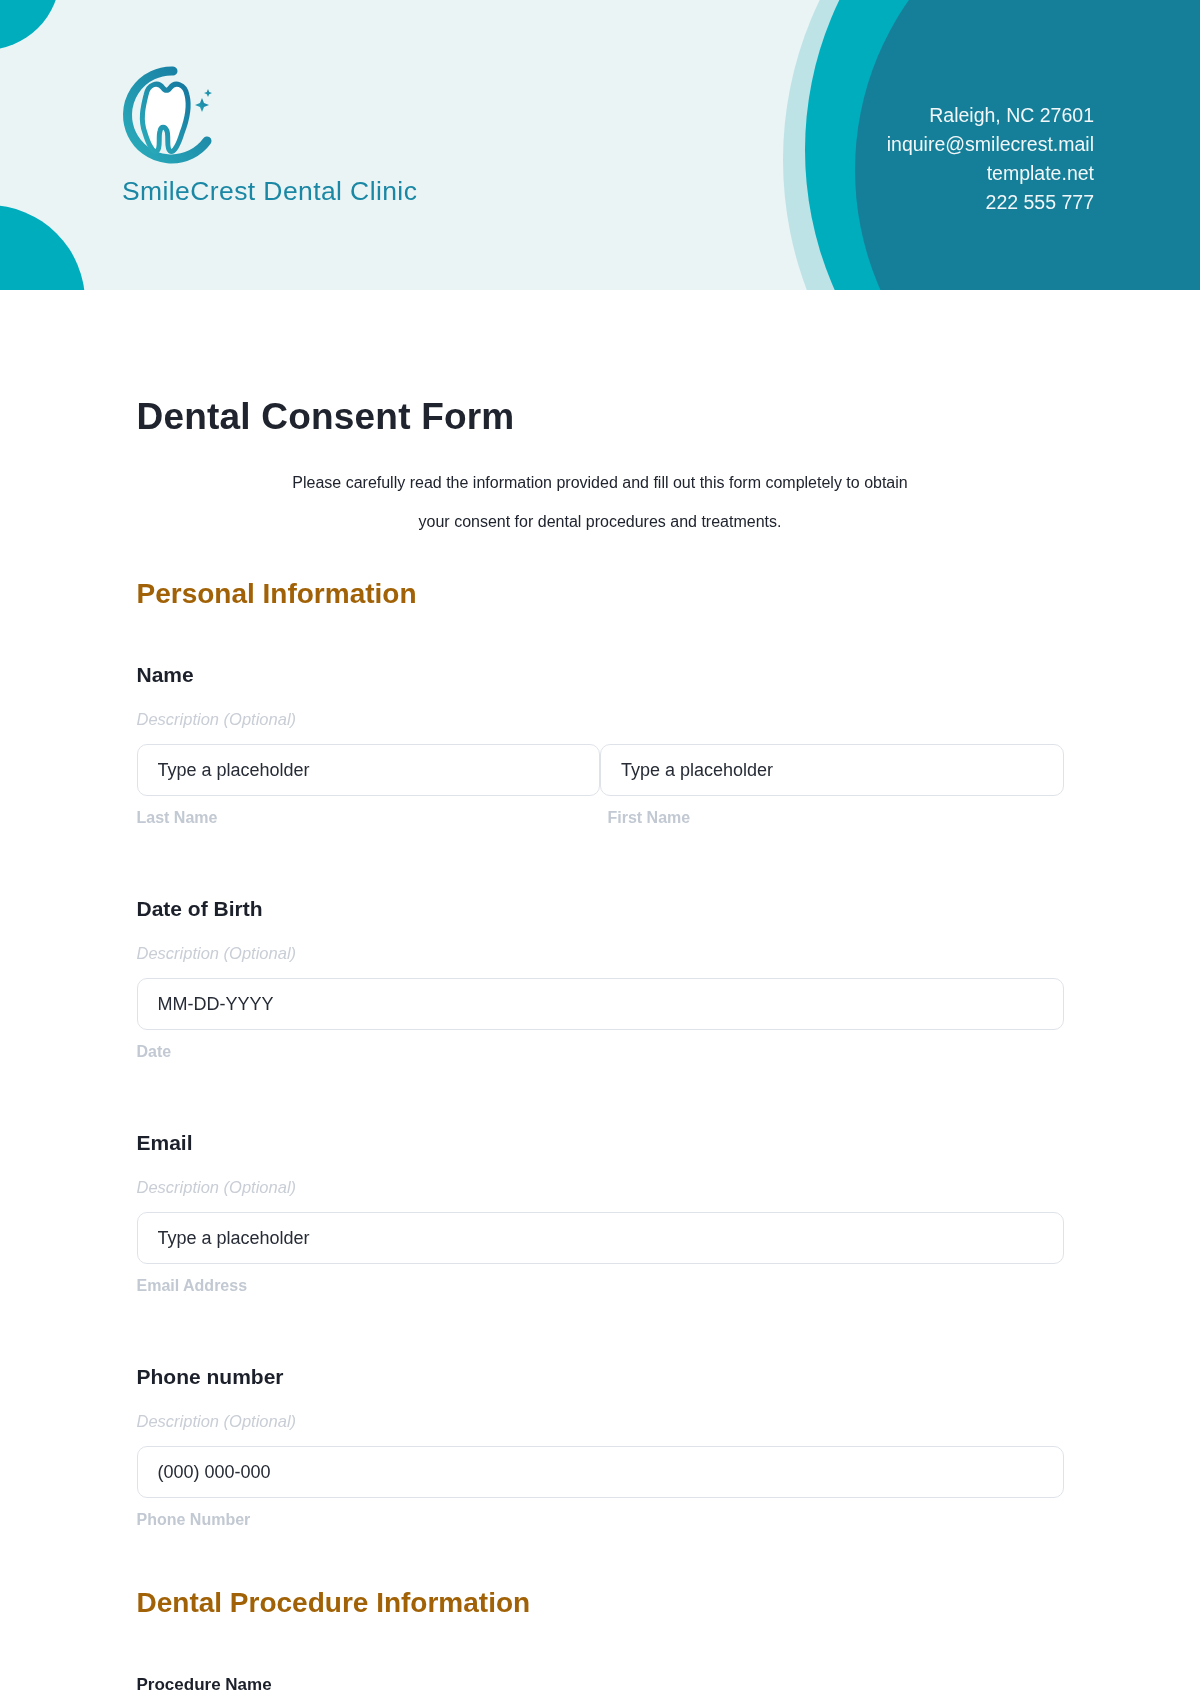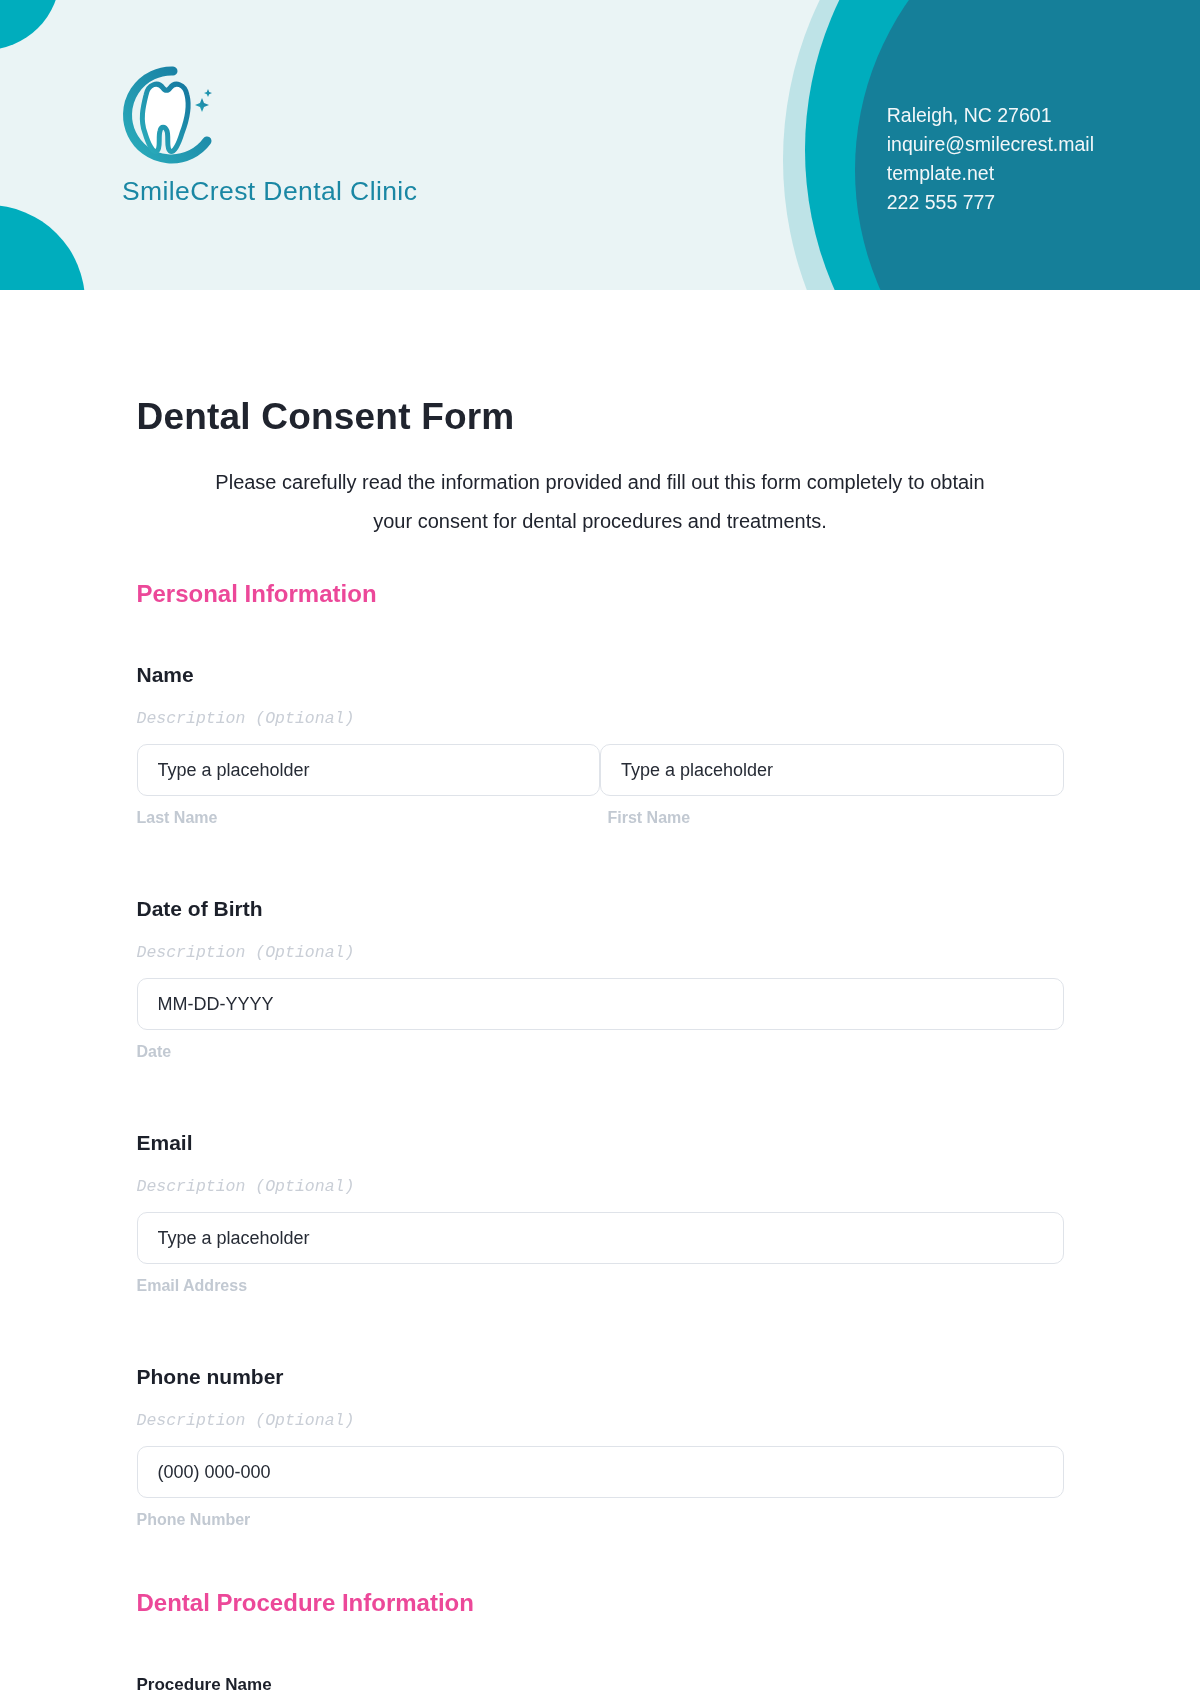--- a/index.html
+++ b/index.html
@@ -13,45 +13,45 @@
   .c-bottom-left{ width:194px; height:194px; left:-109px; top:205px;  background:#00ADBD; }
   .c-pale   { width:734px; height:734px; left:783px; top:-207px; background:#BEE3E7; }
   .c-bright { width:690px; height:690px; left:805px; top:-195px; background:#00ADBD; }
   .c-dark   { width:590px; height:590px; left:855px; top:-125px; background:#157F99; }
 
   .logo { position:absolute; left:110px; top:64px; width:360px; }
   .logo-icon { display:block; }
   .logo-text { position:absolute; left:12px; top:112px; font-size:26.5px; font-weight:500;
                color:#1A87A4; letter-spacing:0.4px; white-space:nowrap; }
 
-  .contact { position:absolute; top:101px; right:106px; 
+  .contact { position:absolute; top:101px; right:106px; text-align:right;
              color:#F2F7F9; font-size:19.5px; line-height:29px; font-weight:400; }
   .contact div { white-space:nowrap; }
 
   
   .main { padding-top:105px; }
   .content { width:927px; margin:0 auto; }
 
   .form-title { font-size:37px; line-height:44px; font-weight:700; color:#20242E;
                 letter-spacing:0.2px; }
-  .subtitle { margin-top:24px; text-align:center; font-size:20px; line-height:39px;
+  .subtitle { margin-top:24px; text-align:center; font-size:16px; line-height:39px;
               color:#20242E; }
   .subtitle div { white-space:nowrap; }
 
-  .section-heading { font-size:24px; line-height:34px; font-weight:700; color:#ec4899;
+  .section-heading { font-size:28px; line-height:34px; font-weight:700; color:#a16207;
                      margin-top:36px; }
   .section-heading.procedure { margin-top:56px; }
 
   .field { }
   .section-heading + .field { margin-top:51px; }
   .field + .field { margin-top:68px; }
 
   .field-label { font-size:21px; line-height:26px; font-weight:700; color:#1C202A; }
   .field-desc { margin-top:21px; font-size:16.5px; line-height:20px; font-style:italic;
-                font-weight:500; color:#C9CED6;font-family:Liberation Mono, monospace; }
+                font-weight:500; color:#C9CED6; }
 
   .input-row { display:flex; margin-top:15px; }
   .input-row .col { flex:1; min-width:0; }
   .text-input { display:block; width:100%; height:52px; border:1px solid #DFE3E9;
                 border-radius:10px; background:#ffffff; padding:0 20px;
                 font-family:"Liberation Sans", sans-serif; font-size:18px; color:#262B35;
                 outline:none; }
   .text-input::placeholder { color:#262B35; opacity:1; }
 
   .sublabel-row { display:flex; gap:15px; margin-top:12px; }

